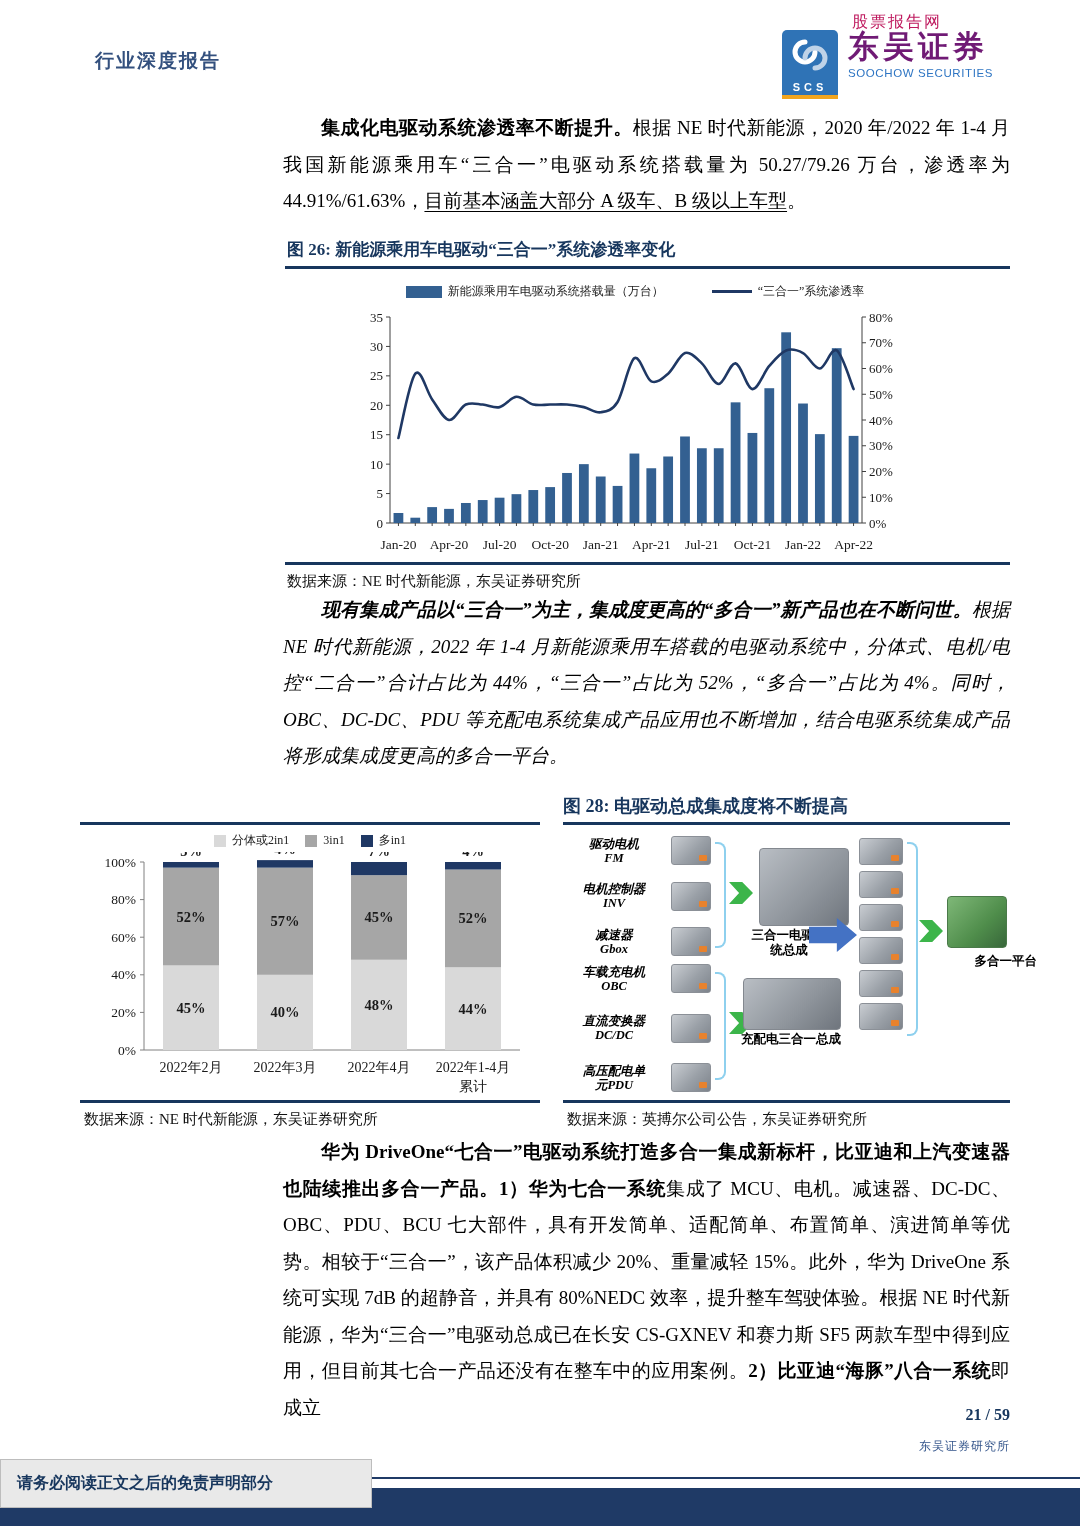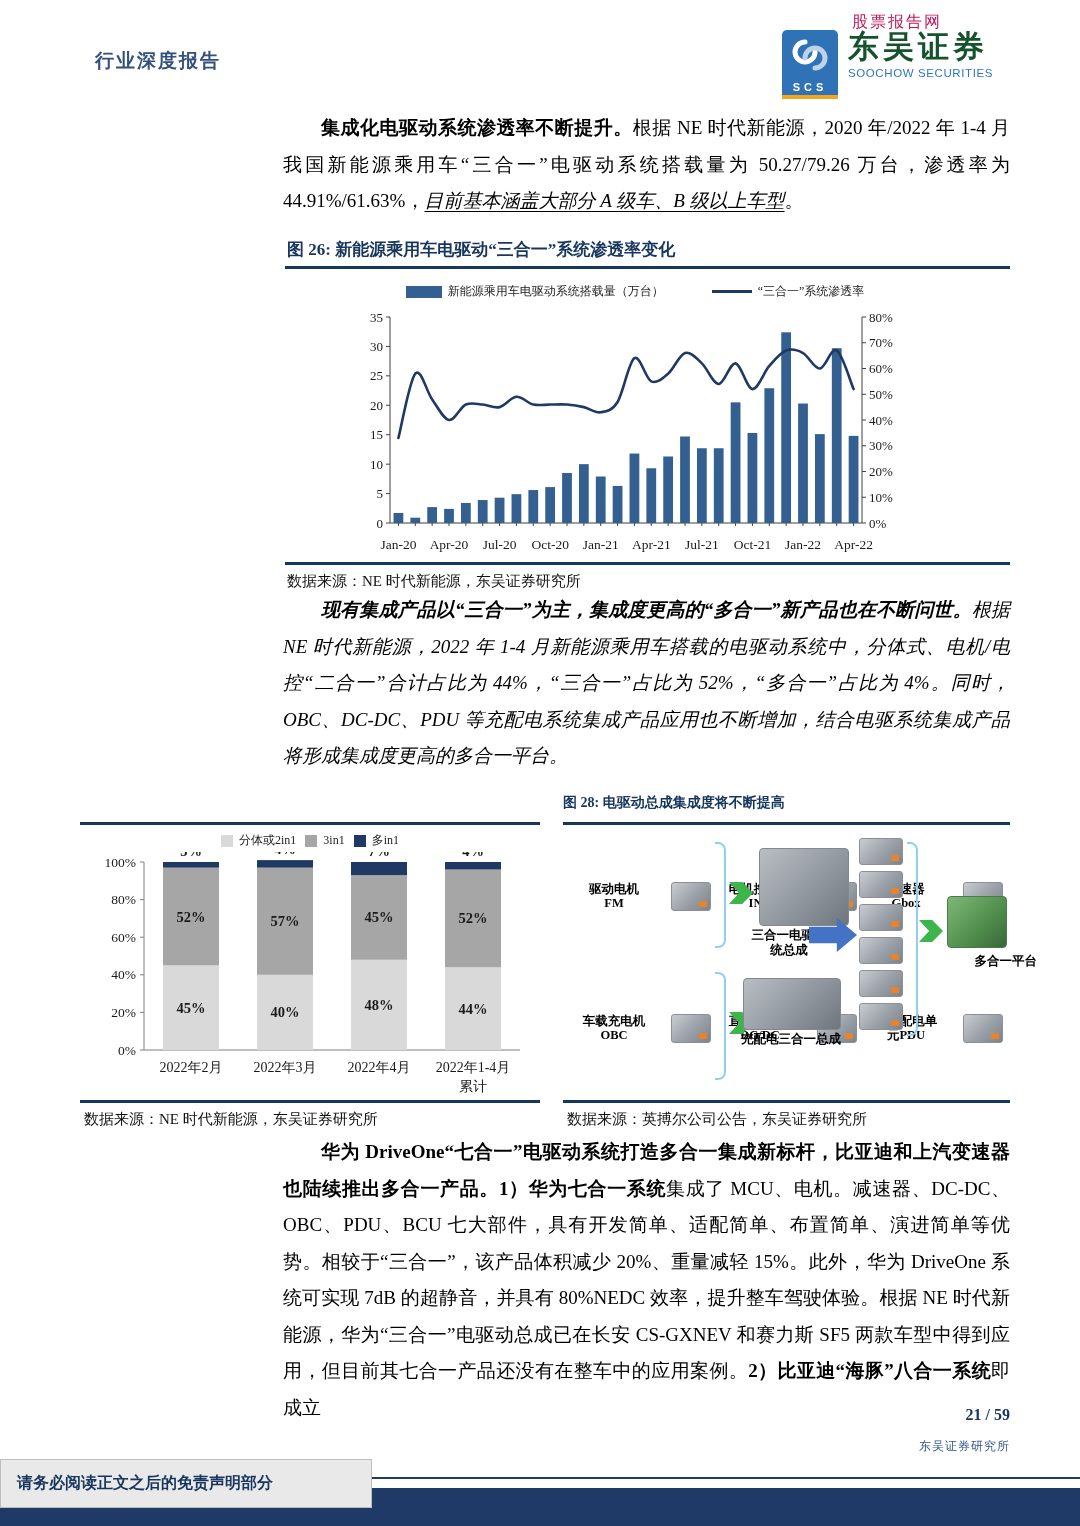--- a/index.html
+++ b/index.html
@@ -7,40 +7,40 @@
         font-family:"Liberation Serif","DejaVu Serif",serif;color:#000;}
   .abs{position:absolute;}
   
   .watermark{left:852px;top:12px;font-size:16px;color:#be185d;letter-spacing:2px;}
   .report-type{left:95px;top:48px;font-size:19px;font-weight:600;color:#33507e;letter-spacing:2px;}
   .brand{left:782px;top:30px;display:flex;align-items:flex-start;gap:10px;}
   .logo-mark{width:56px;display:flex;flex-direction:column;align-items:center;}
   .logo-box{width:56px;height:50px;background:#2f73b6;border-radius:5px 5px 0 0;display:flex;align-items:center;justify-content:center;}
   .logo-abbr{width:56px;background:#2f73b6;color:#fff;font-size:11px;font-weight:bold;letter-spacing:4px;text-align:center;padding:1px 0 2px 0;font-family:"Liberation Sans",sans-serif;}
   .logo-bar{width:56px;height:4px;background:#f2a51e;}
-  .brand-cn{font-size:31px;font-weight:bold;color:#14532d;letter-spacing:4px;line-height:34px;}
+  .brand-cn{font-size:31px;font-weight:bold;color:#701a75;letter-spacing:4px;line-height:34px;}
   .brand-en{font-size:11.5px;color:#2e75c3;font-family:"Liberation Sans",sans-serif;letter-spacing:0.6px;margin-top:3px;}
   
   .para{width:727px;font-size:19px;line-height:36.5px;text-align:justify;text-indent:2em;}
   .para .b{font-weight:bold;}
-  .para .u{text-decoration:underline;text-underline-offset:4px;font-style:italic;}
+  .para .u{text-decoration:underline;text-underline-offset:4px;}
   
   .fig-title{font-size:17px;font-weight:bold;color:#17365d;}
   .rule{background:#17365d;height:3px;}
   .fig-source{font-size:15px;color:#111;}
   
   .legend{display:flex;justify-content:center;align-items:center;gap:10px;font-size:12px;color:#222;}
   .legend .item{display:flex;align-items:center;gap:6px;}
   .sw-bar{display:inline-block;width:36px;height:12px;}
   .sw-line{display:inline-block;width:40px;height:3px;}
   .sw-sq{display:inline-block;width:12px;height:12px;}
   svg{font-family:"Liberation Serif","DejaVu Serif",serif;}
   
   .f28{width:447px;height:264px;}
-  .cmp-group{position:absolute;display:flex;flex-direction:row;}
+  .cmp-group{position:absolute;display:flex;flex-direction:column;font-style:italic;}
   .cmp-row{display:flex;align-items:center;gap:8px;}
   .cmp-label{width:98px;text-align:center;font-size:12.5px;font-weight:bold;line-height:14px;}
   .ph{position:relative;display:inline-block;width:38px;height:27px;border-radius:3px;
       background:linear-gradient(135deg,#c9cdd2 0%,#9aa0a7 55%,#7d838b 100%);border:1px solid #8b9097;}
   .ph i{position:absolute;right:3px;bottom:3px;width:8px;height:6px;background:#e8822d;border-radius:1px;}
   .bracket{position:absolute;width:9px;border:2px solid #8ed0ee;border-left:none;border-radius:0 8px 8px 0;}
   .garrow{position:absolute;background:#3cb54a;width:24px;height:22px;
           clip-path:polygon(0 0,55% 0,100% 50%,55% 100%,0 100%,42% 50%);}
   .barrow{position:absolute;background:#4472c4;width:48px;height:34px;
           clip-path:polygon(0 26%,58% 26%,58% 0,100% 50%,58% 100%,58% 74%,0 74%);}
@@ -206,21 +206,21 @@
       <text x="451" y="246" text-anchor="middle" font-size="13.5" fill="#1a1a1a">Jan-22</text>
       <text x="501.5714285714286" y="246" text-anchor="middle" font-size="13.5" fill="#1a1a1a">Apr-22</text>
     </svg>
 
   <div class="abs rule" style="left:285px;top:562px;width:725px;"></div>
   <div class="abs fig-source" style="left:287px;top:572px;">数据来源：NE 时代新能源，东吴证券研究所</div>
 
   <p class="abs para" style="left:283px;top:592px;margin:0;font-style:italic;"><span class="b">现有集成产品以“三合一”为主，集成度更高的“多合一”新产品也在不断问世。</span><span>根据 NE 时代新能源，2022 年 1-4 月新能源乘用车搭载的电驱动系统中，分体式、电机/电控“二合一”合计占比为 44%，“三合一”占比为 52%，“多合一”占比为 4%。同时，OBC、DC-DC、PDU 等充配电系统集成产品应用也不断增加，结合电驱系统集成产品将形成集成度更高的多合一平台。</span></p>
 
   <div class="abs rule" style="left:80px;top:822px;width:460px;"></div>
-  <div class="abs legend" style="left:80px;top:832px;width:460px;gap:9px;" id="legend27">
+  <div class="abs legend" style="left:80px;top:832px;width:460px;gap:16px;" id="legend27">
       <span class="item">
         <span class="sw-sq" style="background: rgb(217, 217, 217);"></span>
         <span>分体或2in1</span>
       </span>
       <span class="item">
         <span class="sw-sq" style="background: rgb(166, 166, 166);"></span>
         <span>3in1</span>
       </span>
       <span class="item">
         <span class="sw-sq" style="background: rgb(31, 56, 100);"></span>
@@ -268,21 +268,21 @@
       <rect x="359" y="17.520000000000007" width="56" height="97.76" fill="#a6a6a6"></rect>
       <text x="387" y="71.4" text-anchor="middle" font-size="14.5" font-weight="bold" fill="#1a1a1a">52%</text>
       <rect x="359" y="10" width="56" height="7.520000000000007" fill="#1f3864"></rect>
       <text x="387" y="4" text-anchor="middle" font-size="14.5" font-weight="bold" fill="#1a1a1a">4%</text>
       <text x="387" y="220" text-anchor="middle" font-size="14" fill="#1a1a1a">2022年1-4月</text>
       <text x="387" y="239" text-anchor="middle" font-size="14" fill="#1a1a1a">累计</text>
     </svg>
   <div class="abs rule" style="left:80px;top:1100px;width:460px;"></div>
   <div class="abs fig-source" style="left:84px;top:1110px;">数据来源：NE 时代新能源，东吴证券研究所</div>
 
-  <div class="abs fig-title" style="left:563px;top:794px;font-size:14px;">图 28:  电驱动总成集成度将不断提高</div>
+  <div class="abs fig-title" style="left:563px;top:794px;font-size:18px;">图 28:  电驱动总成集成度将不断提高</div>
   <div class="abs rule" style="left:563px;top:822px;width:447px;"></div>
 
   <div class="abs f28" style="left:563px;top:832px;">
     <div class="cmp-group" id="f28-left-top" style="left:2px;top:4px;height:120px;justify-content:space-between;">
         <div class="cmp-row">
           <div class="cmp-label">
             <div>驱动电机</div>
             <div>FM</div>
           </div>
           <span class="ph">

